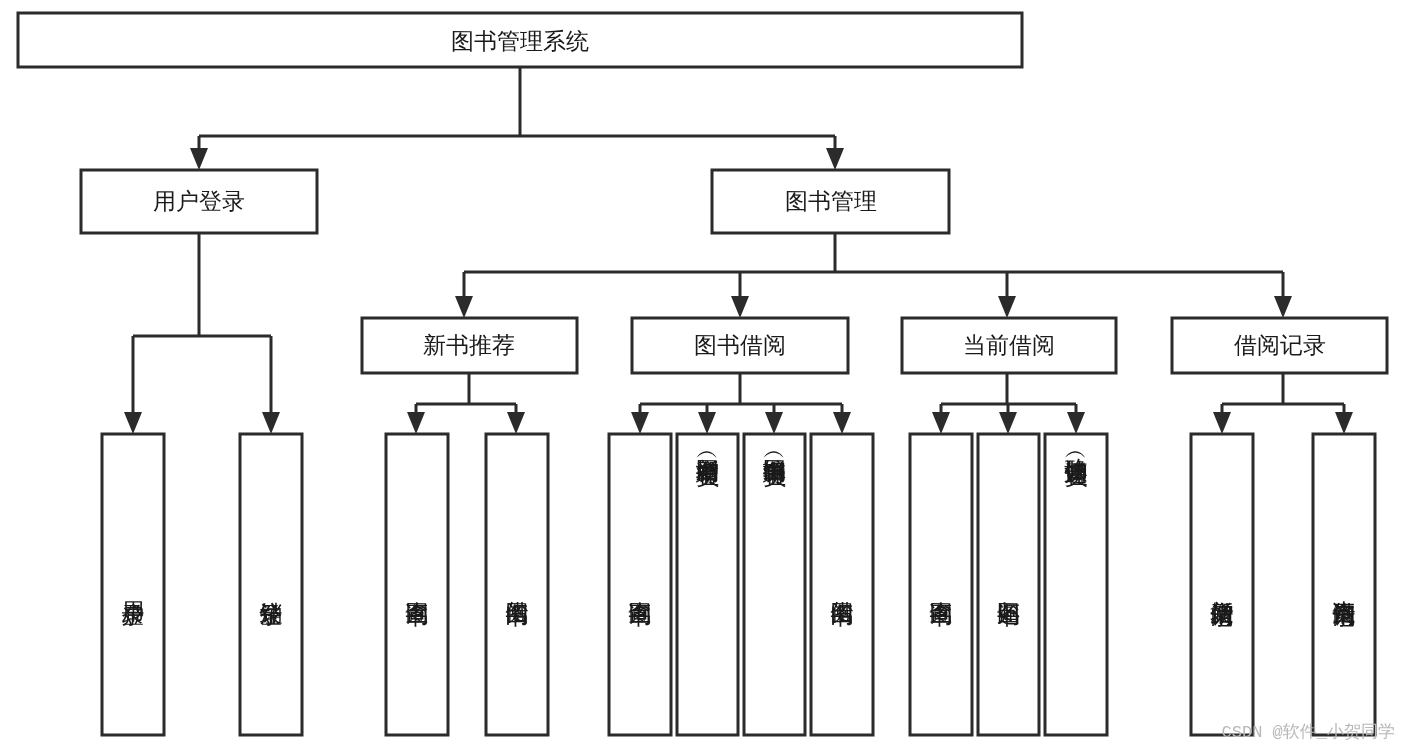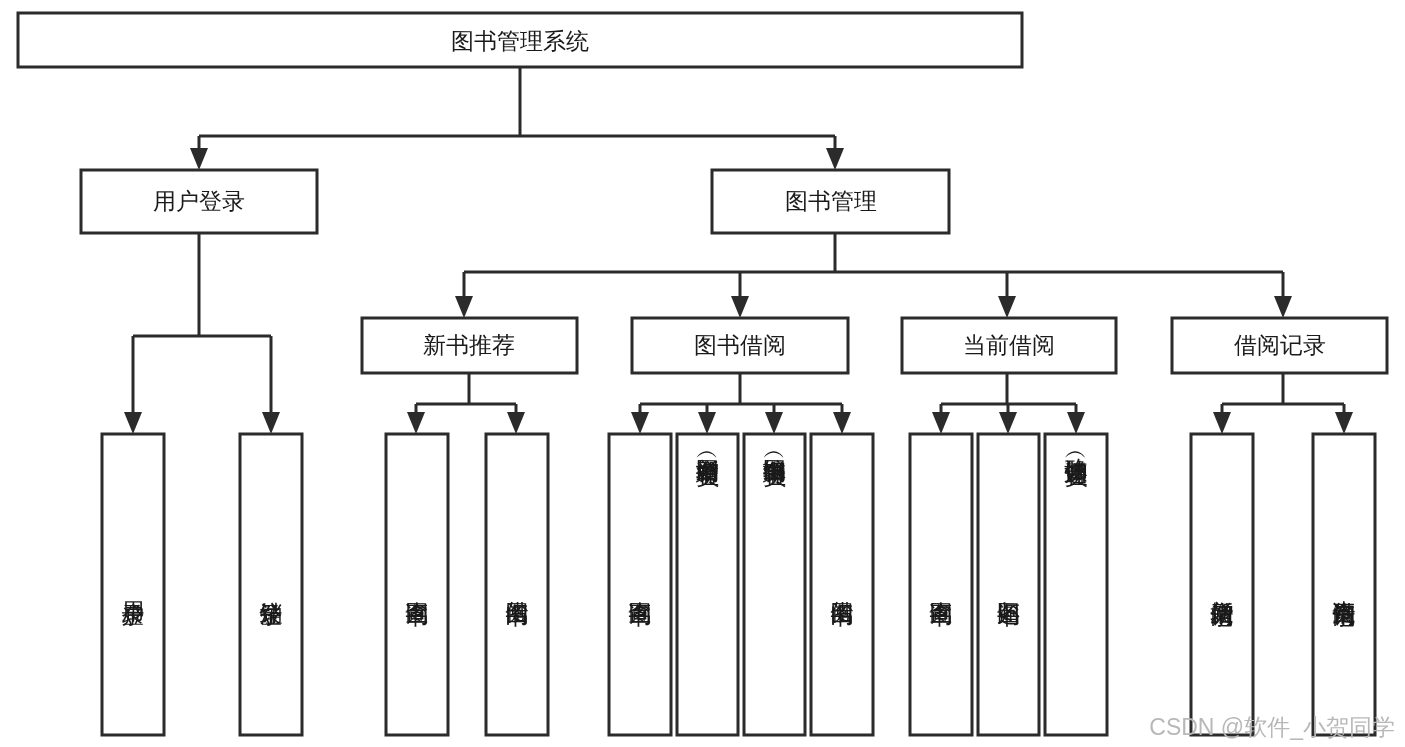--- a/index.html
+++ b/index.html
@@ -66,22 +66,22 @@
     line-height: 1.08;
     color: #1a1a1a;
     letter-spacing: 1px;
     white-space: nowrap;
     text-align: center;
   }
   .watermark {
     position: absolute;
     right: 10px;
     bottom: 4px;
-    font-family: Liberation Sans, sans-serif;
-    font-size: 23px;
+    font-family: Liberation Mono, monospace;
+    font-size: 17px;
     color: #b8b8b8;
     white-space: nowrap;
     pointer-events: none;
   }
 </style>
 </head>
 <body>
 
 <div id="diagram-root">
 

